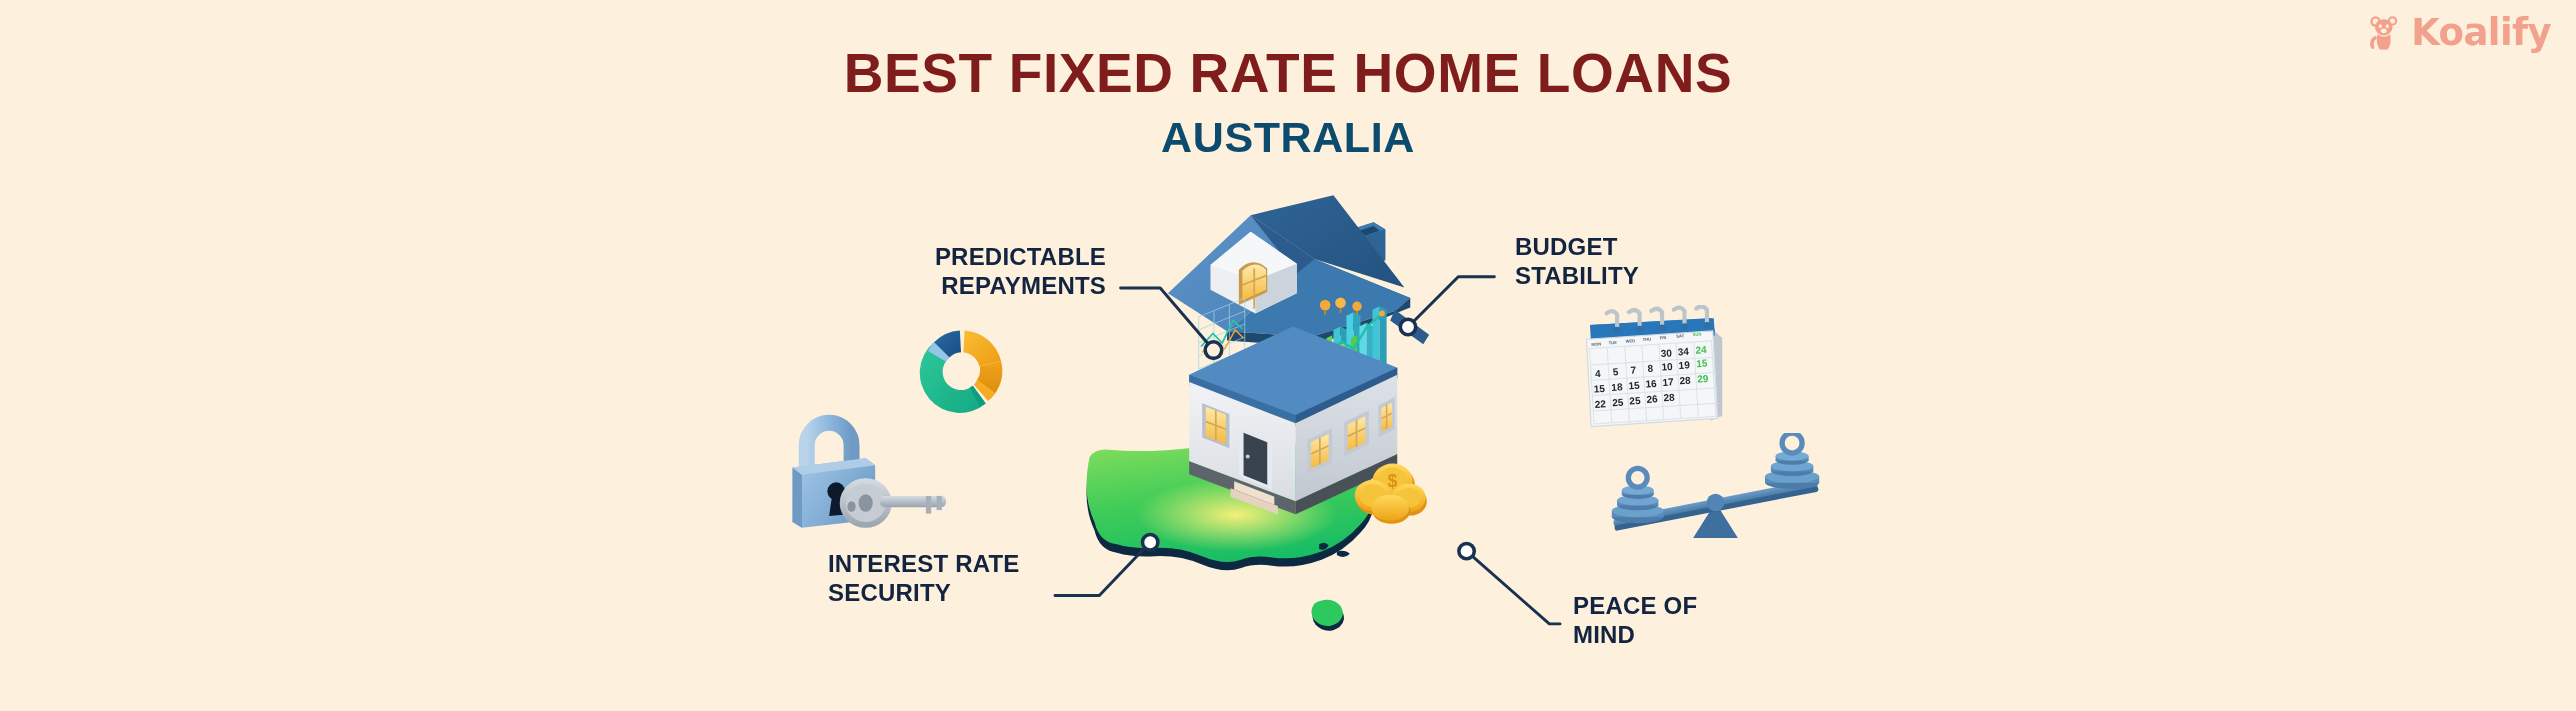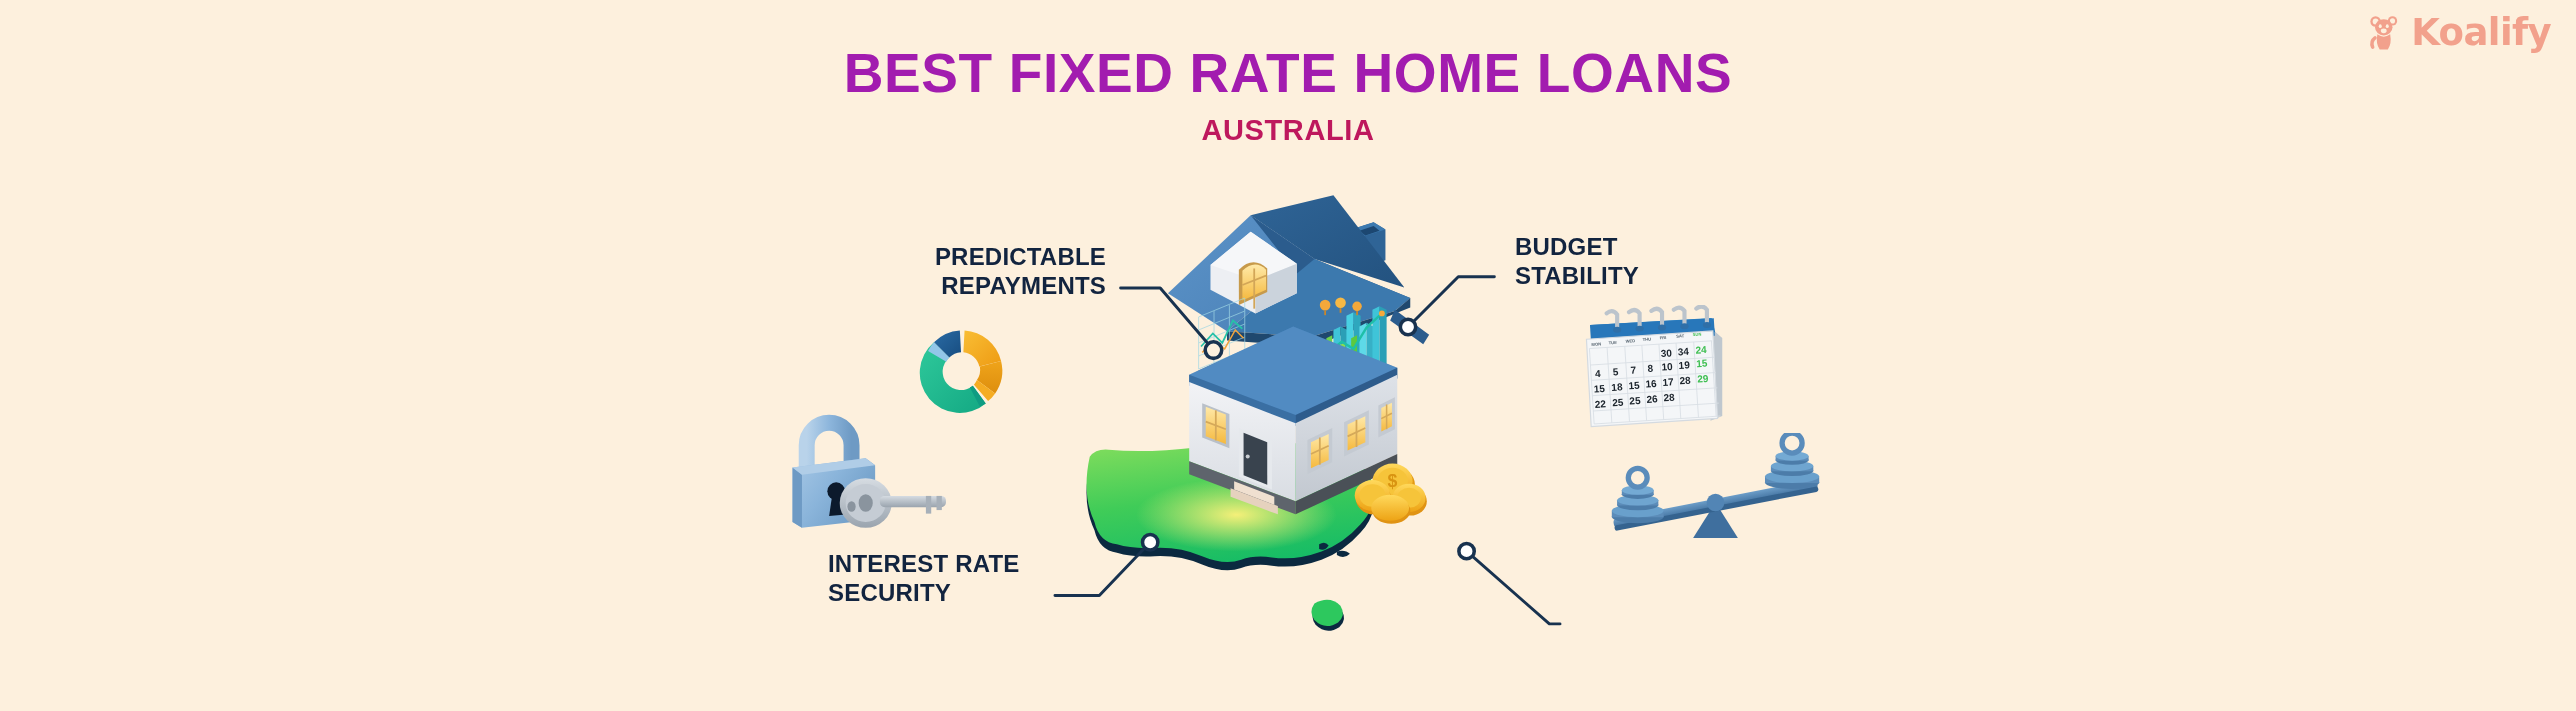--- a/index.html
+++ b/index.html
@@ -8,25 +8,25 @@
     background:#FDF0DD;
     font-family:"Liberation Sans", sans-serif;
     position:relative;
   }
   .stage { position:absolute; inset:0; }
 
   
   .title-wrap { position:absolute; left:0; top:46px; width:2576px; text-align:center; }
   .title-main {
     font-size:55px; font-weight:700; letter-spacing:0.6px;
-    color:#a21caf; line-height:1.0; white-space:nowrap;
+    color:#7f1d1d; line-height:1.0; white-space:nowrap;
   }
   .title-sub {
-    font-size:29px; font-weight:700; letter-spacing:0.6px;
-    color:#be185d; line-height:1.0; margin-top:15.4px;
+    font-size:43px; font-weight:700; letter-spacing:0.6px;
+    color:#0c4a6e; line-height:1.0; margin-top:15.4px;
   }
 
   
   .logo { position:absolute; right:25px; top:13px; display:flex; align-items:center; gap:8px; }
   .logo-koala { width:35px; height:38px; flex:0 0 auto; }
   .logo-text {
     font-size:37px; font-weight:700; color:#F2A18C; letter-spacing:-0.6px;
     line-height:1; font-family:"DejaVu Sans", sans-serif;
   }
 
@@ -527,15 +527,17 @@
 
   <div class="callout ta-l" style="left:1515px; top:232px; width:248px;">BUDGET
 STABILITY</div>
 
   <div class="callout ta-r" style="right:1470px; top:242px; width:248px;">PREDICTABLE
 REPAYMENTS</div>
 
   <div class="callout ta-c" style="left:828px; top:549px; width:225px;">INTEREST RATE
 SECURITY</div>
 
+  <div class="callout ta-c" style="left:1573px; top:591px; width:177px;">PEACE OF
+MIND</div>
 
 </div>
 
 
 </body></html>

